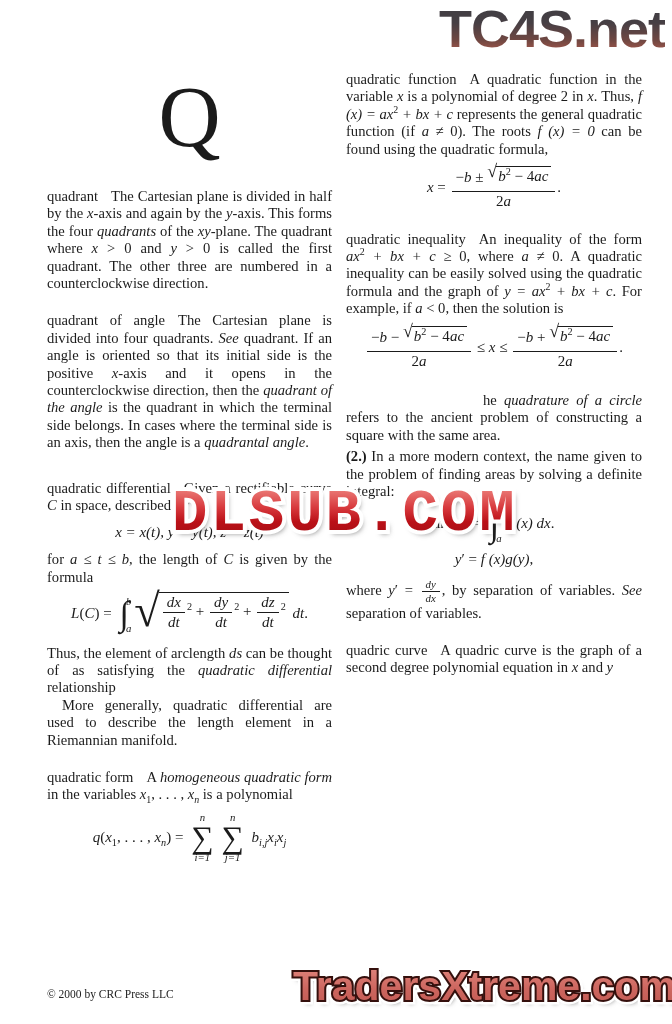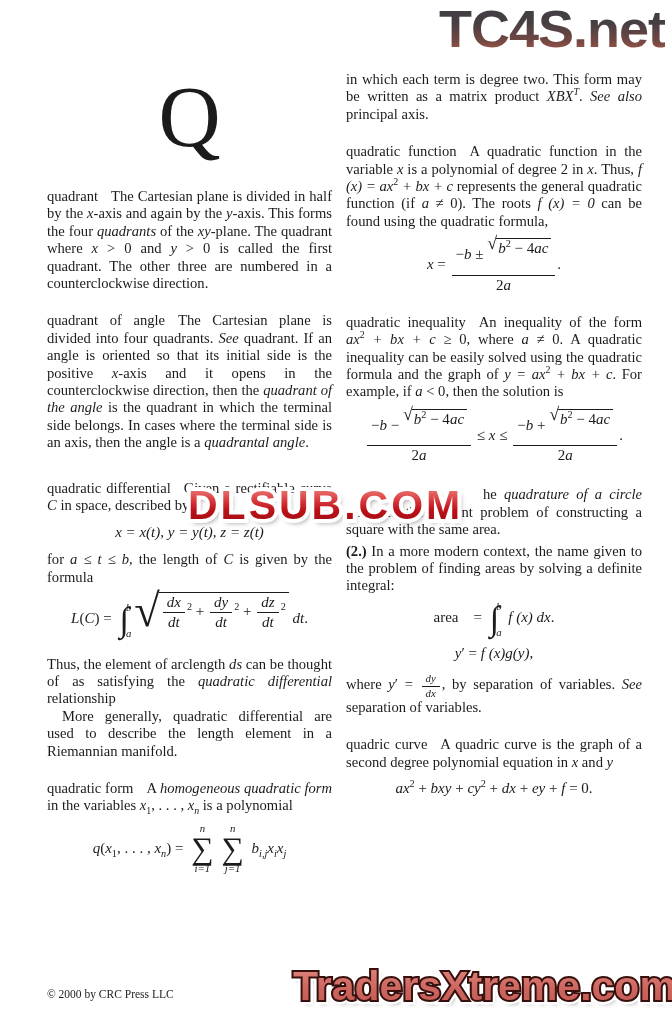--- a/index.html
+++ b/index.html
@@ -25,41 +25,41 @@
   .sb{font-size:68%;vertical-align:sub;line-height:0;}
   .frac{display:inline-flex;flex-direction:column;vertical-align:middle;text-align:center;
         margin:0 2px;line-height:1.15;}
   .frac .num{display:block;border-bottom:1px solid currentColor;padding:0 4px 1px 4px;}
   .frac .den{display:block;padding:1px 4px 0 4px;}
   .frac.small{font-size:0.74em;line-height:1.05;}
   .rad{display:inline-flex;align-items:flex-start;vertical-align:middle;}
   .radsign{line-height:1;margin-right:-1px;font-style:normal;}
   .rad:not(.tall) .radsign{font-size:1.2em;margin-top:-0.22em;}
   .rad.tall .radsign{font-size:3.1em;margin-top:-0.08em;}
-  .radbody{border-top:1.4px solid currentColor;padding:1px 3px 16px 2px;}
+  .radbody{border-top:1.4px solid currentColor;padding:1px 3px 5px 2px;}
   .intwrap{display:inline-flex;align-items:stretch;vertical-align:middle;margin:0 3px 0 4px;}
   .intop{font-size:2.3em;line-height:0.92;font-style:normal;}
   .intlims{display:flex;flex-direction:column;justify-content:space-between;
            font-size:0.72em;font-style:italic;margin-left:-3px;padding:0;}
   .intlims .hi{margin-top:-3px;}
   .intlims .lo{margin-bottom:-5px;}
   .bigop{display:inline-flex;flex-direction:column;align-items:center;vertical-align:middle;
          line-height:1;margin:0 4px;font-size:0.72em;}
   .bigop .op{font-size:2.9em;line-height:0.92;font-style:normal;}
   .bigop .hi,.bigop .lo{font-style:italic;line-height:1.1;}
   
   .wm{position:absolute;z-index:5;white-space:nowrap;}
   .wm .layer{position:absolute;left:0;top:0;white-space:nowrap;}
   .wm .base{position:relative;}
   .wm-top{right:7px;top:3px;font-family:"Liberation Sans","DejaVu Sans",sans-serif;
           font-weight:700;font-size:54px;letter-spacing:-1px;line-height:1;transform:scaleY(0.95);transform-origin:top;}
   .wm-top .fill{background:linear-gradient(180deg,#3e3e43 0%,#463f44 40%,#6f4742 70%,#b25a4c 96%);
                 -webkit-background-clip:text;background-clip:text;color:transparent;}
-  .wm-mid{left:188px;top:485px;font-family:Liberation Sans, sans-serif;
-          font-weight:700;font-size:41px;letter-spacing:3px;line-height:1;}
+  .wm-mid{left:172px;top:485px;font-family:Liberation Mono, monospace;
+          font-weight:700;font-size:59px;letter-spacing:3px;line-height:1;}
   .wm-mid .outline{color:#ffffff;-webkit-text-stroke:8px #ffffff;
                    text-shadow:3px 4px 5px rgba(70,70,70,0.55);}
   .wm-mid .fill{background:linear-gradient(180deg,#ef8a84 0%,#d83a3e 38%,#bb1118 62%,#9c0d13 100%);
                 -webkit-background-clip:text;background-clip:text;color:transparent;}
   .wm-bottom{left:293px;top:966px;font-family:"Liberation Sans","DejaVu Sans",sans-serif;
              font-weight:700;font-size:41px;letter-spacing:0px;line-height:1;}
   .wm-bottom .glow{color:#ffffff;-webkit-text-stroke:9px #ffffff;
                    text-shadow:3px 4px 4px rgba(90,90,90,0.55);}
   .wm-bottom .outline{color:#35100d;-webkit-text-stroke:4px #35100d;}
   .wm-bottom .fill{background:linear-gradient(180deg,#e0857d 0%,#cd665f 55%,#c25a53 100%);
@@ -124,23 +124,20 @@
             <span class="hi">n</span>
             <span class="op">∑</span>
             <span class="lo">j=1</span>
           </span><span> </span><span class="it">b</span><span class="it sb">i,j</span><span class="it">x</span><span class="it sb">i</span><span class="it">x</span><span class="it sb">j</span></div>
     </div>
 
   </div>
 
   <div class="col col-right">
 
-    <div class="entry">
-      <p><span>in which each term is degree two. This form may be written as a matrix product </span><span class="it">XBX</span><span class="it sp">T</span><span>. </span><span class="it">See also</span><span> principal axis.</span></p>
-    </div>
 
     <div class="entry">
       <p><span class="term">quadratic function</span><span><span>A quadratic function in the variable </span><span class="it">x</span><span> is a polynomial of degree 2 in </span><span class="it">x</span><span>. Thus, </span><span class="it">f (x) = ax</span><span class="sp">2</span><span class="it"> + bx + c</span><span> represents the general quadratic function (if </span><span class="it">a</span><span> ≠ 0). The roots </span><span class="it">f (x) = 0</span><span> can be found using the quadratic formula,</span></span></p>
       <div class="formula"><span class="it">x</span><span> = </span><span class="frac">
             <span class="num"><span>−</span><span class="it">b</span><span> ± </span><span class="rad">
                 <span class="radsign">√</span>
                 <span class="radbody"><span class="it">b</span><span class="sp">2</span><span> − 4</span><span class="it">ac</span></span>
               </span></span>
             <span class="den"><span>2</span><span class="it">a</span></span>
           </span><span>.</span></div>
@@ -175,21 +172,20 @@
           </span><span class="it"> f (x) dx</span><span>.</span></div>
       <div class="formula"><span class="it">y</span><span>′</span><span> = </span><span class="it">f (x)g(y)</span><span>,</span></div>
       <p><span>where </span><span class="it">y</span><span>′ = </span><span class="frac small">
             <span class="num"><span class="it">dy</span></span>
             <span class="den"><span class="it">dx</span></span>
           </span><span>, by separation of variables. </span><span class="it">See</span><span> separation of variables.</span></p>
     </div>
 
     <div class="entry">
       <p><span class="term">quadric curve</span><span><span>A quadric curve is the graph of a second degree polynomial equation in </span><span class="it">x</span><span> and </span><span class="it">y</span></span></p>
-      <div class="formula"><span class="it">ax</span><span class="sp">2</span><span> + </span><span class="it">bxy</span><span> + </span><span class="it">cy</span><span class="sp">2</span><span> + </span><span class="it">dx</span><span> + </span><span class="it">ey</span><span> + </span><span class="it">f</span><span> = 0.</span></div>
     </div>
 
   </div>
 
   <div class="wm wm-mid">
     <span class="base outline">DLSUB.COM</span>
     <span class="layer fill">DLSUB.COM</span>
   </div>
 
   <div class="wm wm-bottom">

